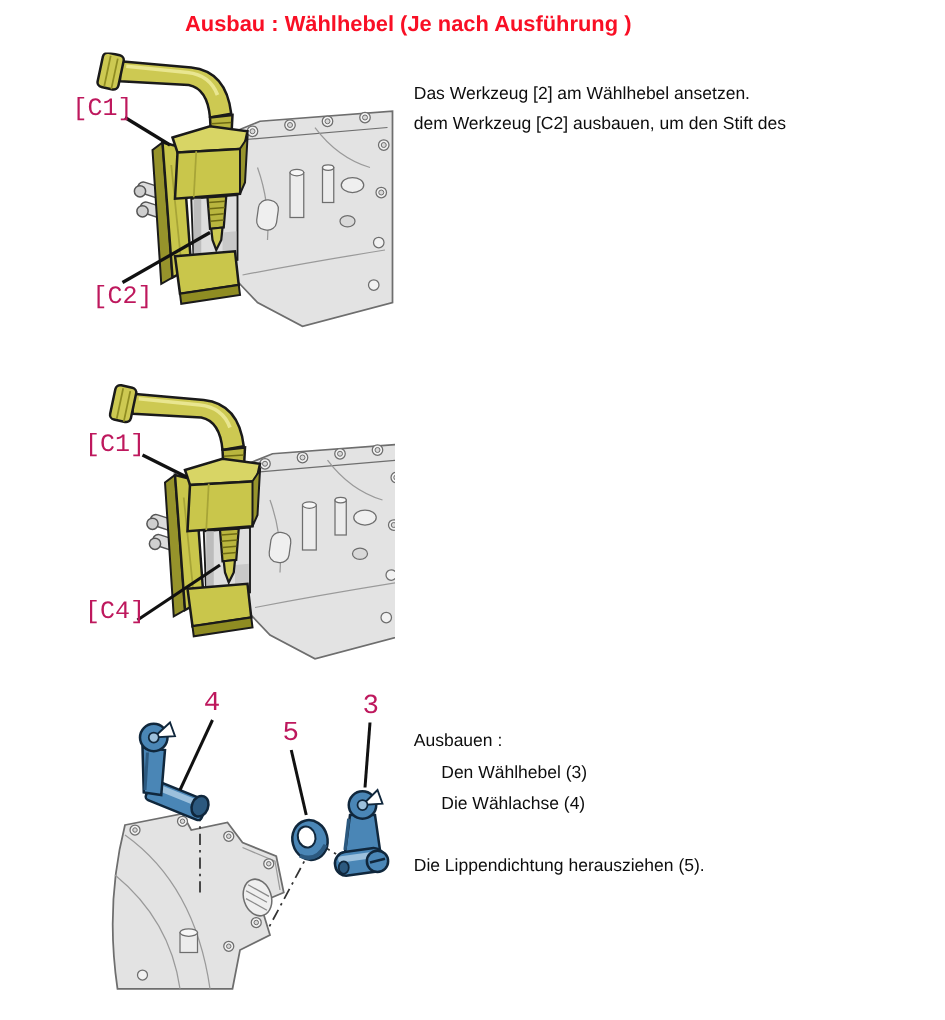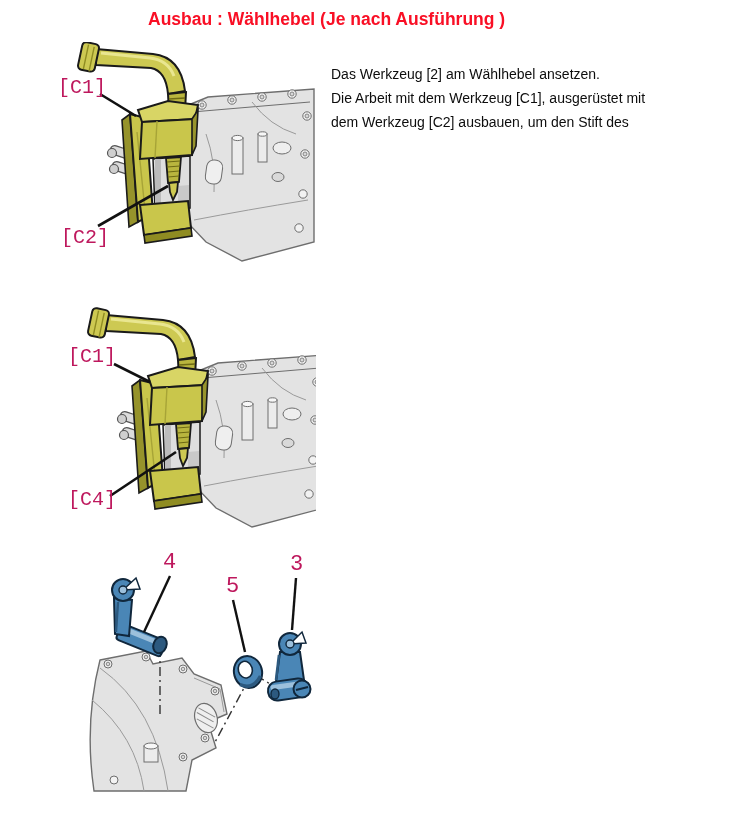--- a/index.html
+++ b/index.html
@@ -113,41 +113,40 @@
 
   <div class="figure" style="left:8px;top:42px;width:260px;height:240px">
     <svg width="260" height="240" viewBox="0 0 260 240">
       <use href="#toolfig"></use>
       <g stroke="#111" stroke-width="2.6">
         <line x1="44" y1="52" x2="80" y2="74"></line>
         <line x1="42" y1="184" x2="112" y2="144"></line>
       </g>
     </svg>
     <div class="callout" style="left:2px;top:34px">[C1]</div>
-    <div class="callout" style="left:5px;top:184px">[C2]</div>
+    <div class="callout" style="left:18px;top:184px">[C2]</div>
   </div>
 
   <div class="textblock" id="tb1" style="left:283px;top:62px">
     <div class="tline">Das Werkzeug [2] am Wählhebel ansetzen.</div>
-    <div class="tline">Die Arbeit mit dem Werkzeug [C1], ausgerüstet mit</div>
     <div class="tline">dem Werkzeug [C2] ausbauen, um den Stift des</div>
   </div>
 
   <div class="figure" style="left:8px;top:300px;width:260px;height:238px">
     <svg width="260" height="238" viewBox="0 0 260 238">
       <g transform="translate(10,8)">
           <use href="#toolfig"></use>
         </g>
       <g stroke="#111" stroke-width="2.6">
         <line x1="58" y1="64" x2="94" y2="82"></line>
         <line x1="54" y1="196" x2="120" y2="152"></line>
       </g>
     </svg>
     <div class="callout" style="left:12px;top:45px">[C1]</div>
-    <div class="callout" style="left:12px;top:188px">[C4]</div>
+    <div class="callout" style="left:12px;top:178px">[C4]</div>
   </div>
 
 
   <div class="figure" style="left:8px;top:548px;width:268px;height:268px">
     <svg width="268" height="268" viewBox="0 0 268 268">
 
       <g>
         <path d="M44,112 L90,103 L97,116 L126,110 L138,126 L165,137 L171,166 L152,174 L160,200 L136,212 L130,243 L38,243 Q28,175 44,112 Z" fill="#e3e3e3" stroke="#6e6e6e" stroke-width="1.4"></path>
         <path d="M44,120 Q100,160 112,243" fill="none" stroke="#9a9a9a" stroke-width="1"></path>
         <path d="M36,152 Q80,188 88,243" fill="none" stroke="#9a9a9a" stroke-width="1"></path>
@@ -224,14 +223,21 @@
         <line x1="114" y1="28" x2="88" y2="84"></line>
         <line x1="177" y1="52" x2="189" y2="104"></line>
         <line x1="240" y1="30" x2="236" y2="82"></line>
       </g>
     </svg>
     <div class="callout num" style="left:107px;top:2px">4</div>
     <div class="callout num" style="left:170px;top:26px">5</div>
     <div class="callout num" style="left:234px;top:4px">3</div>
   </div>
 
+  <div class="textblock" style="left:283px;top:580px">
+    <div class="tline">Ausbauen :</div>
+    <div class="tline indent">Den Wählhebel (3)</div>
+    <div class="tline indent">Die Wählachse (4)</div>
+    <div class="tgap"></div>
+    <div class="tline">Die Lippendichtung herausziehen (5).</div>
+  </div>
 
 </div>
 
 </body></html>

